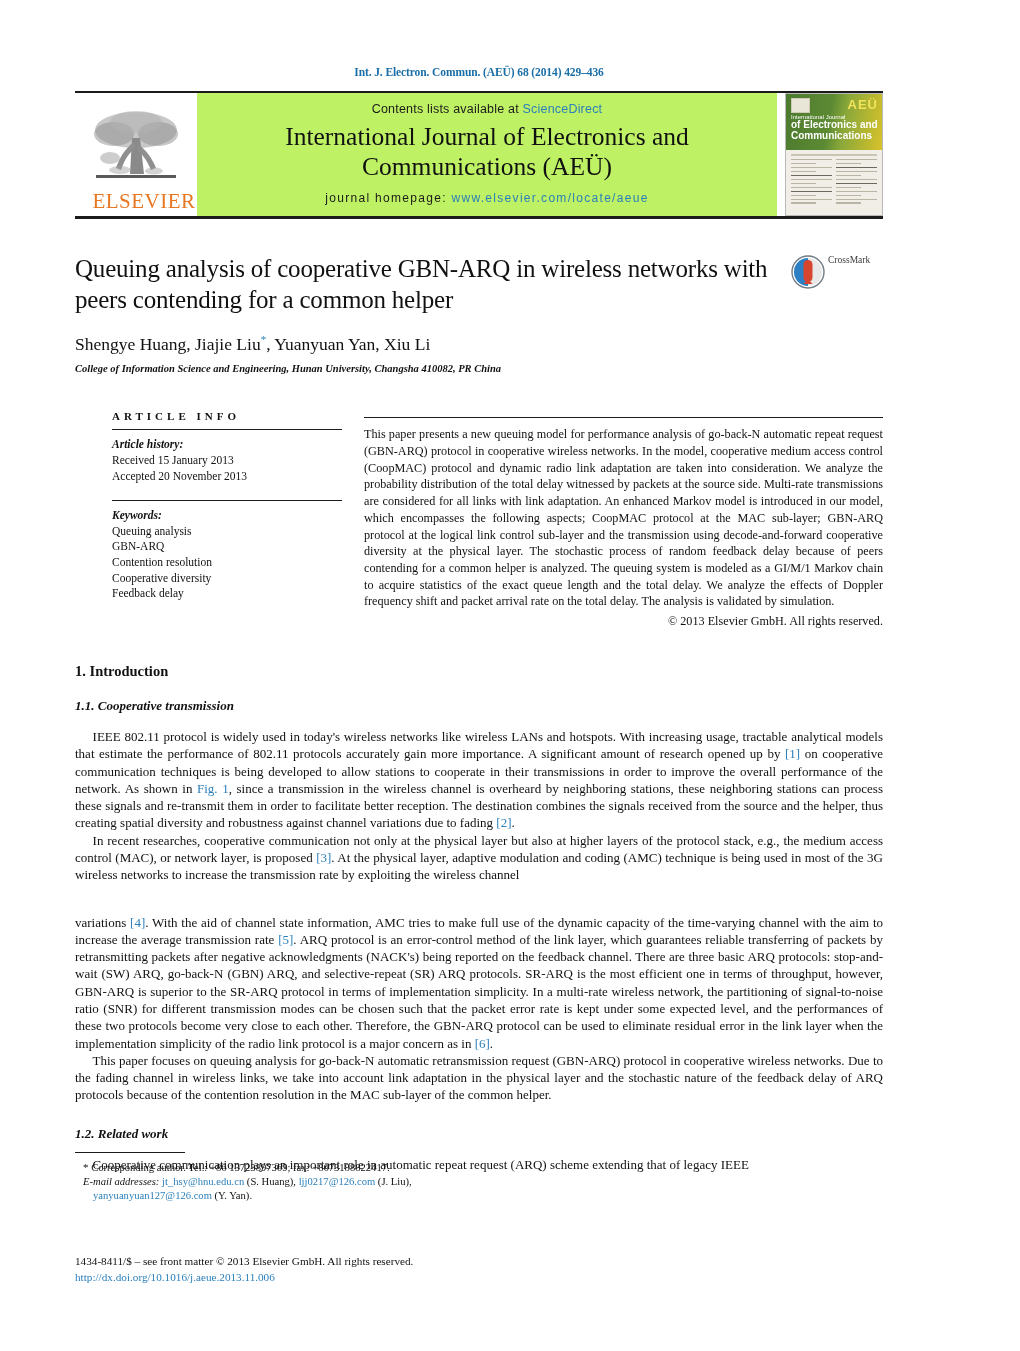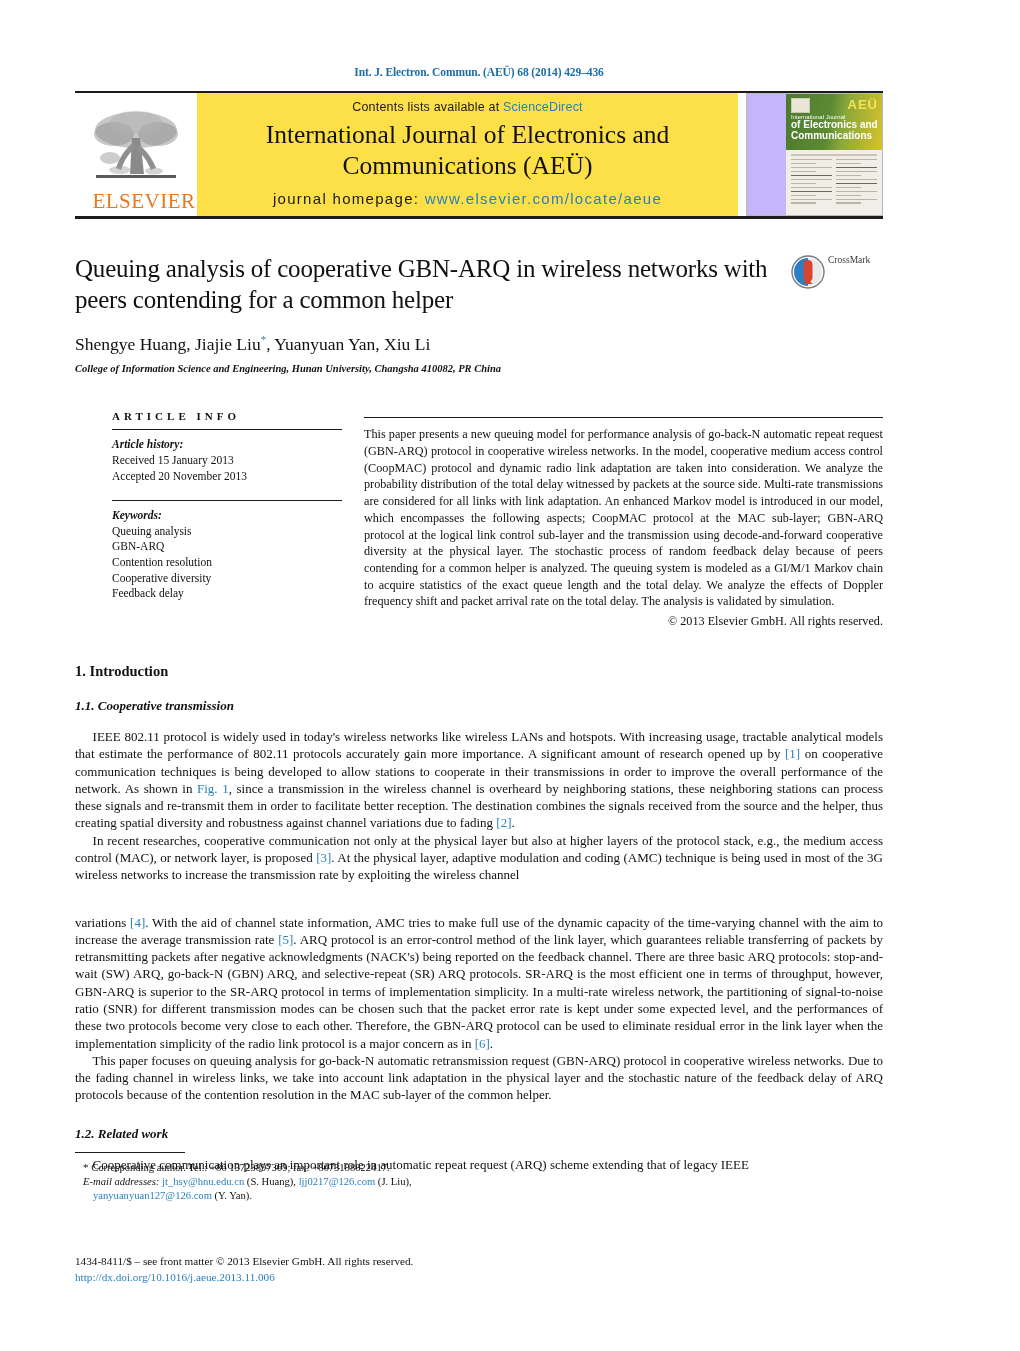--- a/index.html
+++ b/index.html
@@ -56,21 +56,21 @@
     font-family: "Liberation Serif", serif;
     font-size: 21px;
     letter-spacing: 0.5px;
     color: #E87722;
     font-weight: 400;
     margin-top: 1px;
     margin-left: 16px;
   }
   .journal-band {
     flex: 1 1 auto;
-    background: #fde047;
+    background: #bef264;
     display: flex;
     flex-direction: column;
     align-items: center;
     justify-content: center;
     text-align: center;
     padding: 4px 0 6px 0;
   }
   .contents-line {
     font-family: "Liberation Sans", sans-serif;
     font-size: 12.5px;
@@ -81,35 +81,34 @@
   .contents-line .sd { color: #2a7fba; }
   .journal-title {
     font-family: "Liberation Serif", serif;
     font-size: 25.5px;
     line-height: 1.18;
     color: #111;
     font-weight: 400;
   }
   .homepage-line {
     font-family: "Liberation Sans", sans-serif;
-    font-size: 15px;
+    font-size: 12px;
     letter-spacing: 1.3px;
     margin-top: 9px;
     color: #1b1b1b;
   }
   .homepage-line .url { color: #2a7fba; }
   .cover-thumb {
     width: 96px;
     flex: 0 0 96px;
     margin-left: 8px;
     border: 1px solid #b9b9b9;
     background: #c4b5fd;
     position: relative;
     overflow: hidden;
-    padding-left: 39px;
   }
   .cover-top {
     height: 46%;
     background: linear-gradient(100deg, #4c7a2e 0%, #5c8a33 45%, #8aa83a 60%, #d8c22a 100%);
     position: relative;
   }
   .cover-aeu {
     position: absolute;
     right: 4px; top: 3px;
     font-family: "Liberation Sans", sans-serif;

